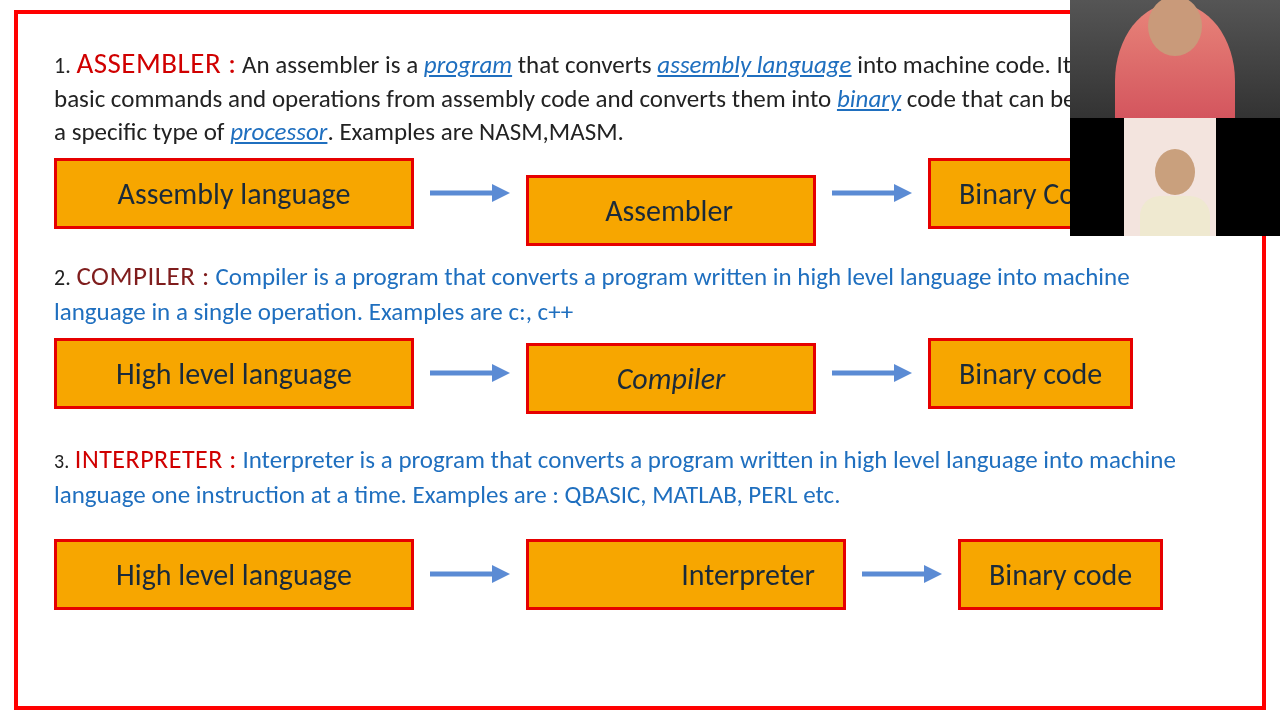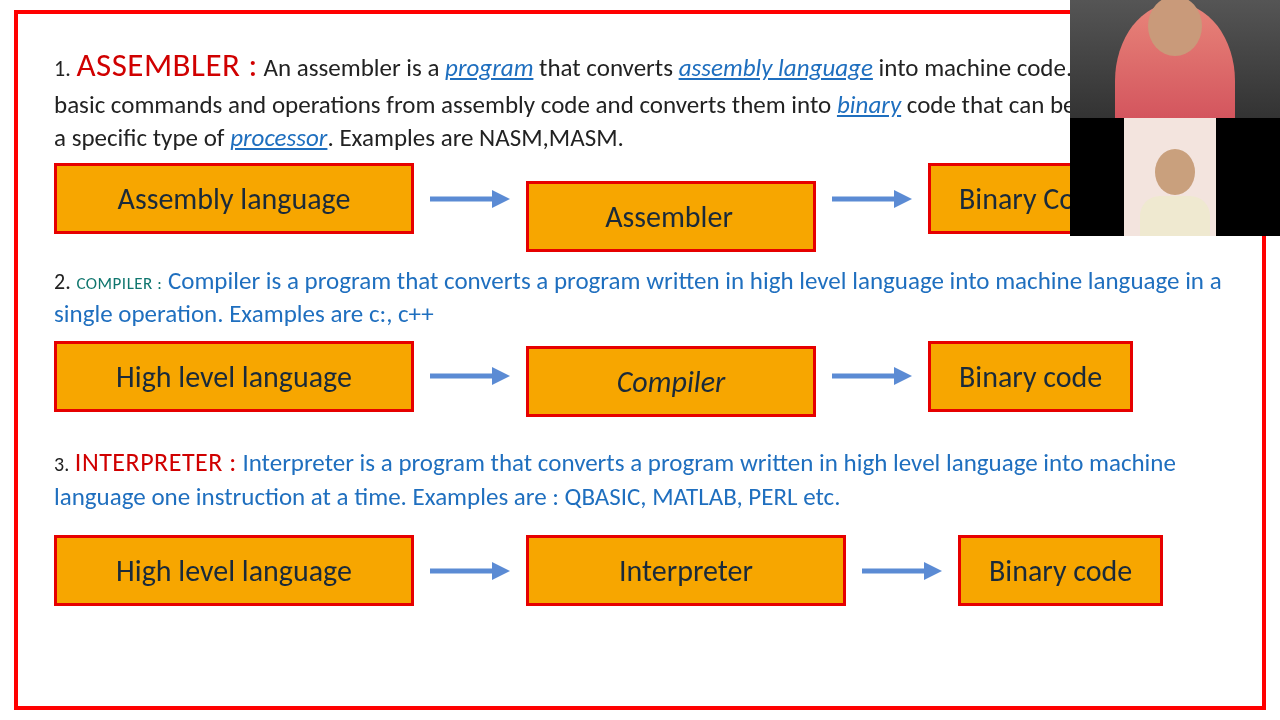--- a/index.html
+++ b/index.html
@@ -7,26 +7,26 @@
   .slide {
     position: absolute;
     left: 14px; top: 10px;
     width: 1252px; height: 700px;
     border: 4px solid #ff0000;
     padding: 30px 36px 20px 36px;
     background: #fff;
   }
   .para { font-size: 25px; line-height: 1.32; color: #222; margin-bottom: 6px; }
   .para .num { color: #222; font-size: 22px; }
-  .para .heading { color: #d00000; font-size: 33px; letter-spacing: 0.5px; text-align: right; }
+  .para .heading { color: #d00000; font-size: 29px; letter-spacing: 0.5px; text-align: right; }
   .para .link { color: #1f6fbf; text-decoration: underline; font-style: italic; }
   .para2 { font-size: 25px; line-height: 1.35; color: #1f6fbf; margin-top: 26px; margin-bottom: 6px; }
   .para2 .num { color: #222; font-size: 22px; }
-  .para2 .heading { color: #0f766e; font-size: 17px; letter-spacing: 0.5px; }
-  .para3 { font-size: 25px; line-height: 1.35; color: #1f6fbf; margin-top: 30px; margin-bottom: 18px; }
+  .para2 .heading { color: #7f1d1d; font-size: 27px; letter-spacing: 0.5px; }
+  .para3 { font-size: 25px; line-height: 1.35; color: #1f6fbf; margin-top: 30px; margin-bottom: 24px; }
   .para3 .num { color: #222; font-size: 20px; }
   .para3 .heading { color: #d00000; font-size: 26px; letter-spacing: 0.5px; }
 
   .flow { display: flex; align-items: center; margin-top: 6px; position: relative; height: 78px; }
   .box {
     background: #f7a600;
     border: 3px solid #e60000;
     color: #1a2a3a;
     font-size: 30px;
     padding: 14px 28px;
@@ -45,21 +45,21 @@
   .flow1 .box:nth-of-type(1){ min-width: 360px; }
   .flow1 .box:nth-of-type(2){ min-width: 290px; margin-top: 12px; }
   .flow1 .box:nth-of-type(3){ min-width: 290px; margin-top: 35px; padding-right: 32px; overflow: hidden; }
 
   .flow2 .box:nth-of-type(1){ min-width: 360px; }
   .flow2 .box:nth-of-type(2){ min-width: 300px; }
   .flow2 .box:nth-of-type(3){ min-width: 290px; margin-top: 10px; font-style: italic; }
 
   .flow3 .box:nth-of-type(1){ min-width: 360px; }
   .flow3 .box:nth-of-type(2){ min-width: 300px; }
-  .flow3 .box:nth-of-type(3){ min-width: 320px; }
+  .flow3 .box:nth-of-type(3){ min-width: 320px; text-align: right; }
 
   
   .videos { position: absolute; top: 0; right: 0; width: 210px; }
   .vid { width: 210px; height: 118px; background: #000; position: relative; overflow: hidden; }
   .vid .person {
     position: absolute; left: 50%; top: 50%; transform: translate(-50%,-50%);
     width: 90px; height: 118px; background: #f0d5c8;
     border-radius: 6px;
   }
   .vid1 .bg { position:absolute; inset:0; background: linear-gradient(#555,#333); }

